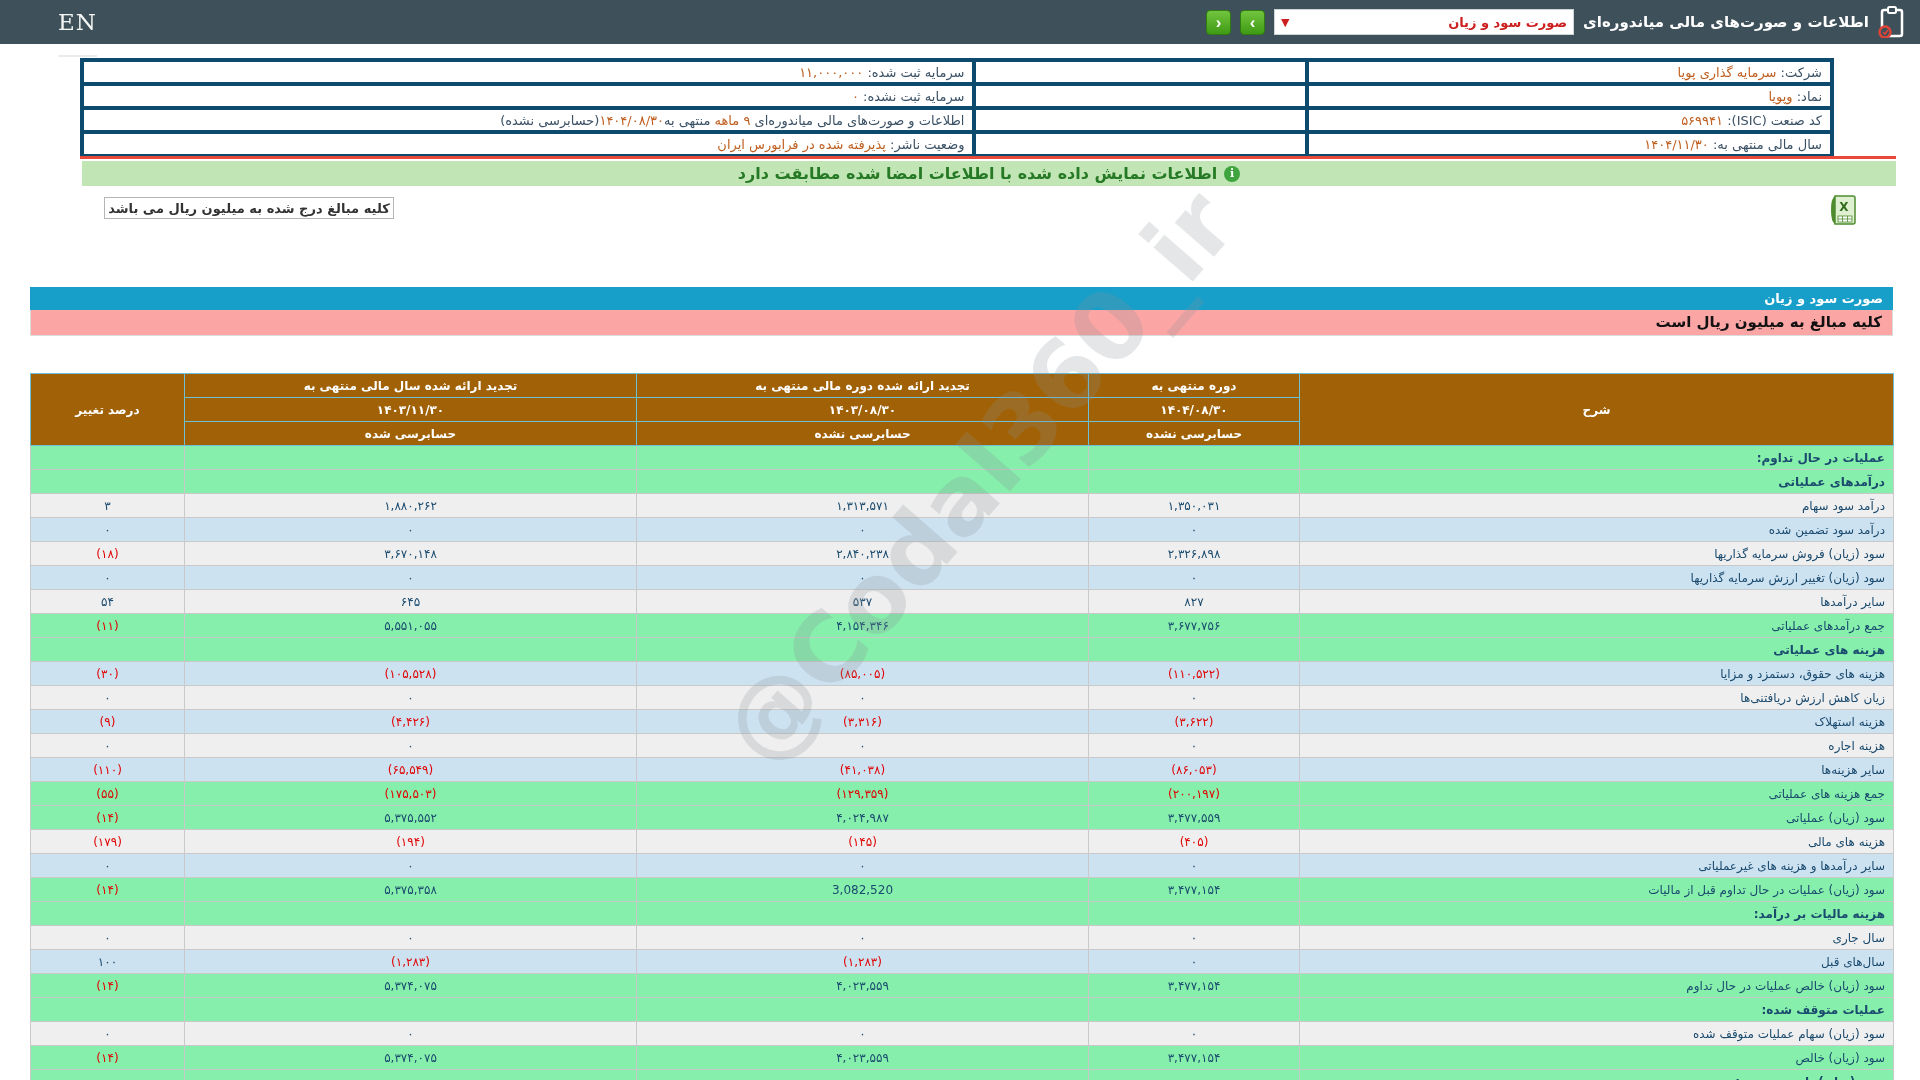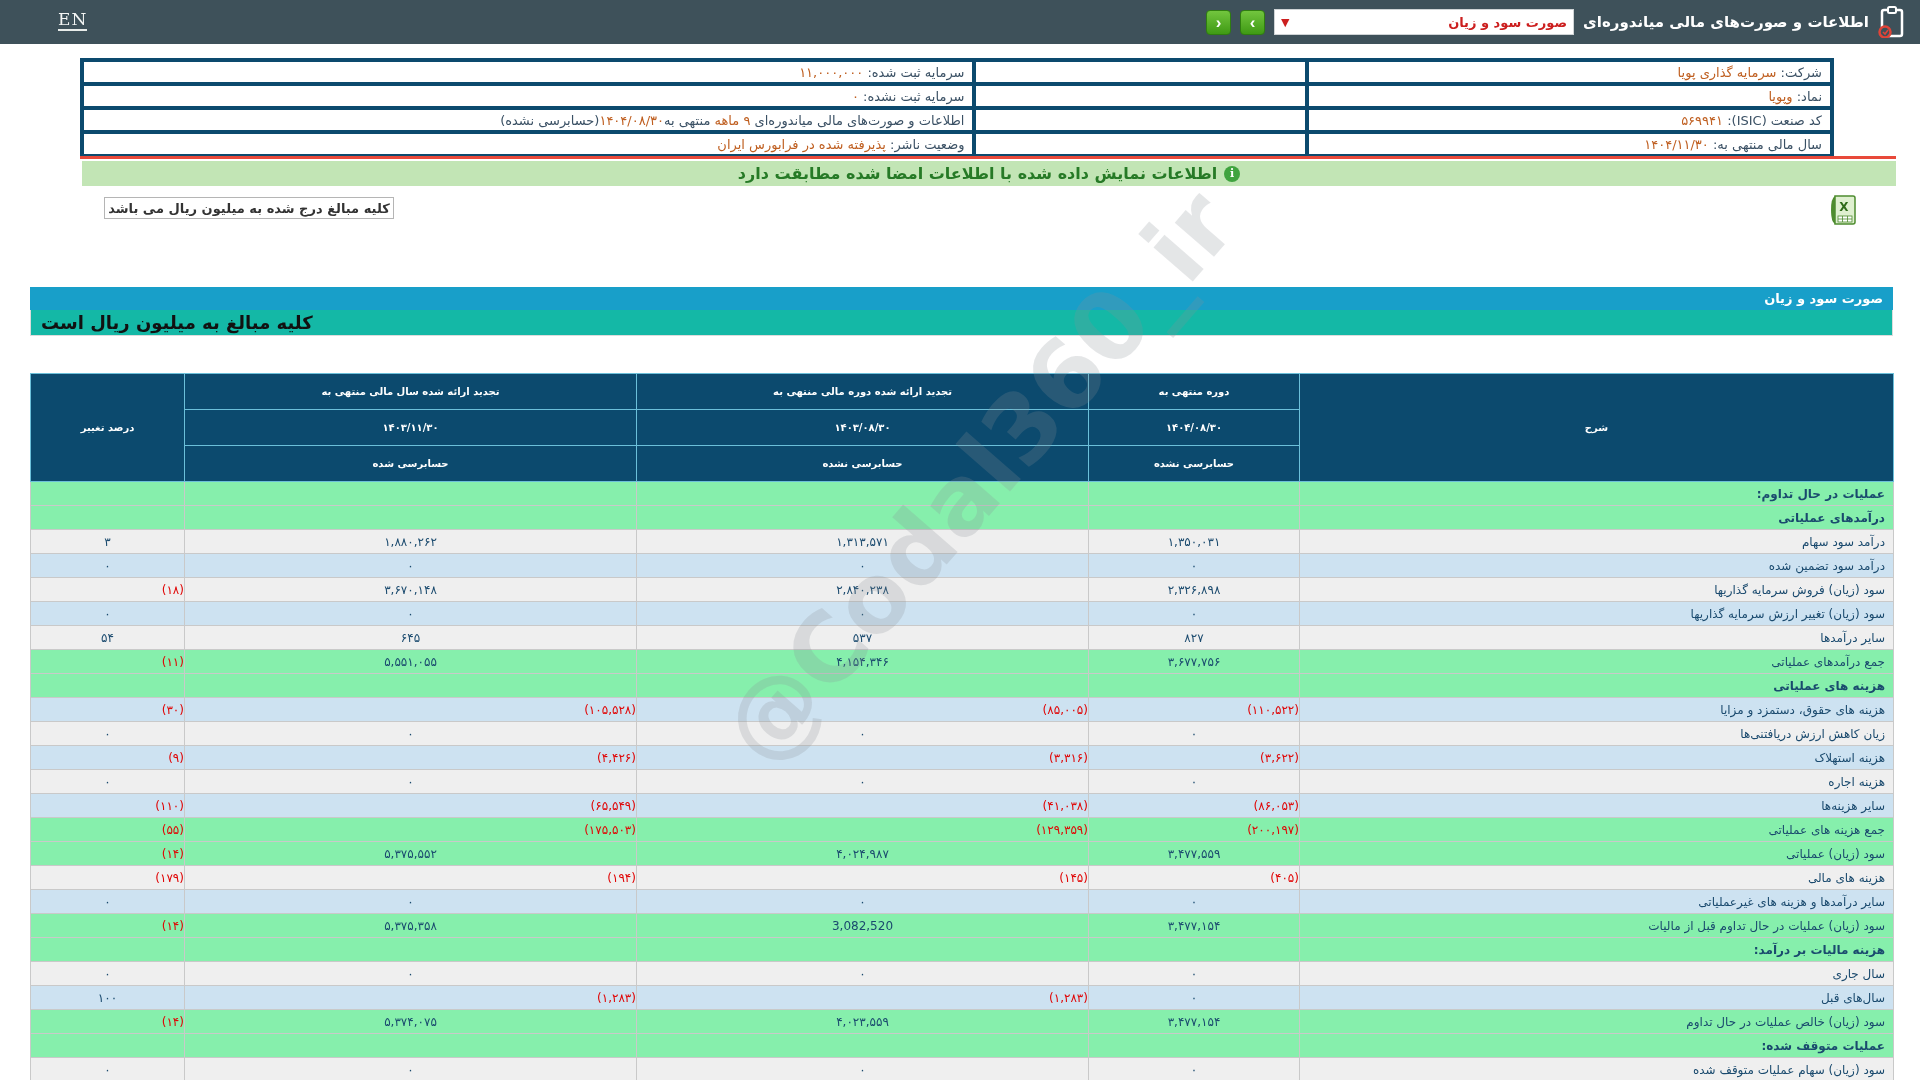--- a/index.html
+++ b/index.html
@@ -2,21 +2,21 @@
 <html lang="fa"><head>
 <meta charset="utf-8">
 <style>
   * { margin:0; padding:0; box-sizing:border-box; }
   html,body { width:1920px; height:1080px; overflow:hidden; background:#fff;
               font-family:"DejaVu Sans", sans-serif; }
 
   
   .topbar { position:absolute; top:0; left:0; width:1920px; height:44px; background:#3e515a; }
   .en-link { position:absolute; left:58px; top:9px; color:#f4f6f5; font-family:"DejaVu Serif", serif;
-             font-size:17px; letter-spacing:1px; border-bottom:2px solid #e8ecea; padding-bottom:0; cursor:pointer; }
+             font-size:23px; letter-spacing:1px; border-bottom:2px solid #e8ecea; padding-bottom:20px; cursor:pointer; }
   .topbar-right { position:absolute; right:12px; top:0; height:44px; display:flex; align-items:center; gap:9px; }
   .clip-icon { width:30px; height:32px; position:relative; }
   .bar-title { color:#ffffff; font-size:15px; font-weight:bold; white-space:nowrap; }
   .bar-select { width:300px; height:26px; background:#fff; border:1px solid #cfd4d6; display:flex;
                 align-items:center; justify-content:space-between; padding:0 6px; cursor:pointer; }
   .bar-select .val { color:#cc1f1f; font-size:13px; font-weight:bold; }
   .bar-select .car { color:#cc1f1f; font-size:11px; }
   .nav-btn { width:25px; height:25px; border-radius:4px; border:1px solid #2f7d10;
              background:linear-gradient(#72c53e,#3f9a14); color:#fff; font-size:17px; font-weight:bold;
              display:flex; align-items:center; justify-content:center; cursor:pointer; line-height:1; }
@@ -38,37 +38,37 @@
   .units-box { position:absolute; left:104px; top:197px; width:290px; height:22px; border:1px solid #b5b5b5;
                background:#fff; display:flex; align-items:center; justify-content:center;
                font-size:13px; font-weight:bold; color:#333; direction:rtl; }
   .excel-icon { position:absolute; left:1829px; top:194px; width:29px; height:32px; cursor:pointer; }
 
   
   .stmt-bar { position:absolute; left:30px; top:287px; width:1863px; height:23px; background:#189fc9;
               color:#fff; font-size:13px; font-weight:bold; line-height:23px; text-align:right;
               padding-left:10px; padding-right:10px; direction:rtl; }
   .stmt-units { position:absolute; left:30px; top:310px; width:1863px; height:26px; border:1px solid #dcdcdc;
-                border-top:none; background:#14b8a6; color:#111; font-size:18px; font-weight:bold;
-                line-height:25px; text-align:left; padding:0 10px; direction:rtl; }
+                border-top:none; background:#fca5a5; color:#111; font-size:15px; font-weight:bold;
+                line-height:25px; text-align:right; padding:0 10px; direction:rtl; }
 
   
   .pl-table { position:absolute; left:30px; top:373px; width:1863px; border-collapse:collapse;
               direction:rtl; table-layout:fixed; }
-  .pl-table th { background:#0c4a6e; color:#fff; font-size:10px; font-weight:bold;
-                 border:1px solid #6cc0da; height:36px; text-align:center; }
+  .pl-table th { background:#a16207; color:#fff; font-size:12px; font-weight:bold;
+                 border:1px solid #6cc0da; height:24px; text-align:center; }
   .pl-table td { border:1px solid #c9c9c9; height:24px; font-size:12px; color:#1a4a6e;
                  text-align:center; white-space:nowrap; overflow:hidden; }
   .pl-table td.desc { text-align:right; padding:0 8px; }
   .pl-table tr.light td { background:#efefef; }
   .pl-table tr.blue  td { background:#cde2f1; }
   .pl-table tr.total td { background:#86efac; }
   .pl-table tr.section td { background:#86efac; }
   .pl-table tr.section td.desc { font-weight:bold; }
-  .pl-table td.neg { color:#e00404;text-align:right; }
+  .pl-table td.neg { color:#e00404; }
   col.w-desc{width:594px;} col.w-c1{width:211px;} col.w-c2{width:452px;} col.w-c3{width:452px;} col.w-pct{width:154px;}
 
   .watermark { position:absolute; left:622px; top:430px; width:700px; text-align:center;
                font-size:95px; font-weight:bold; color:#8a9096; opacity:0.22;
                transform:rotate(-49deg); transform-origin:center; pointer-events:none; z-index:5; }
 </style>
 </head>
 <body>
 
 <div class="topbar">

